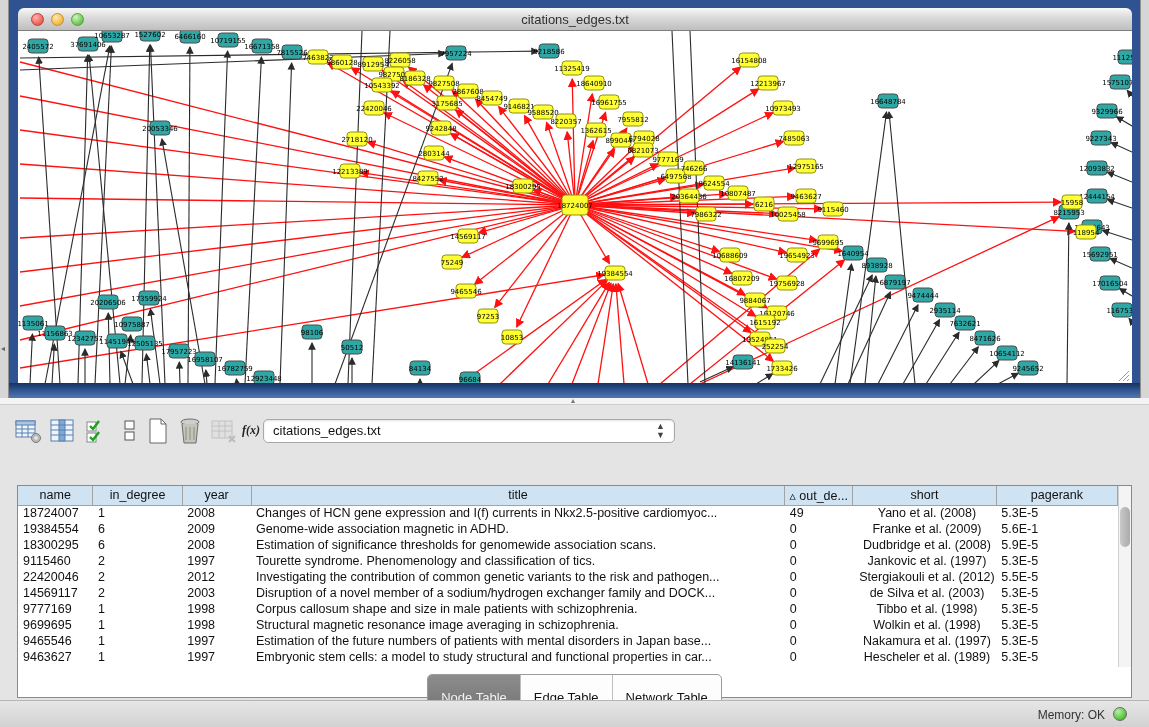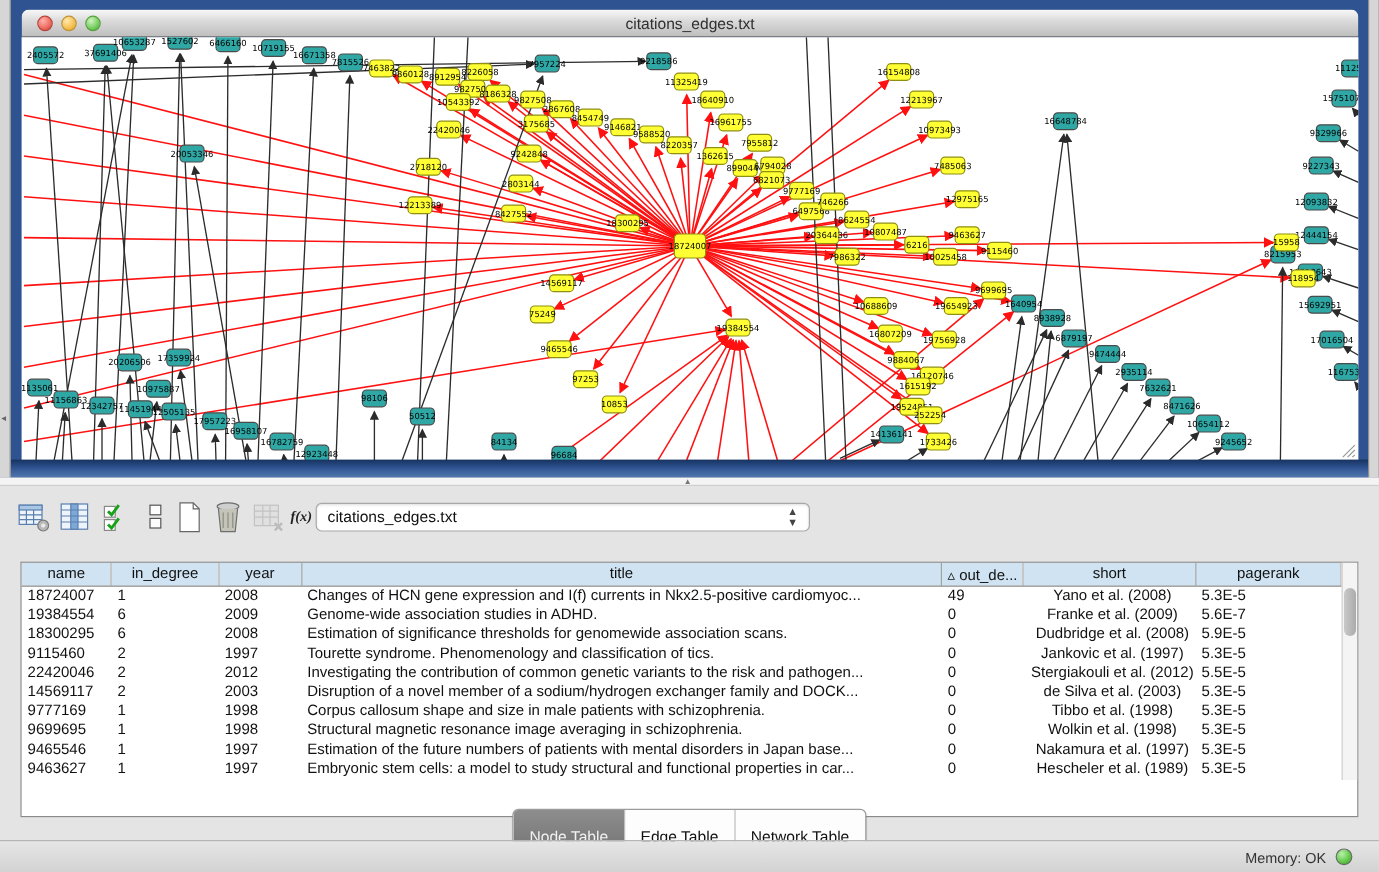--- a/index.html
+++ b/index.html
@@ -38,21 +38,21 @@
   #close-icon { position:absolute; right:16px; top:2px; font-size:15px; font-weight:bold; color:#222; cursor:pointer; }
 
   #toolbar { position:relative; height:52px; }
   .tool-btn { position:absolute; top:12px; width:28px; height:28px; cursor:pointer; }
   .tool-btn.disabled { opacity:.45; }
   #fx-icon { font-family:"Liberation Serif",serif; font-style:italic; font-weight:bold; font-size:12px; color:#222; padding-top:6px; }
   #table-chooser { position:absolute; left:263px; top:14px; width:412px; height:24px; background:#fff; border:1px solid #a8a8a8;
      border-radius:5px; box-shadow:inset 0 1px 2px rgba(0,0,0,.12); font-size:13px; color:#111; line-height:22px; padding-left:9px; cursor:pointer;}
   #chooser-arrows { position:absolute; right:9px; top:2px; font-size:9px; color:#444; line-height:9px; text-align:center; }
 
-  #table-frame { position:absolute; left:17px; top:63px; width:1115px; height:213px; background:#fff; border:1px solid #8a8a8a; }
+  #table-frame { position:absolute; left:17px; top:80px; width:1115px; height:213px; background:#fff; border:1px solid #8a8a8a; }
   #tbl { width:1100px; border-collapse:collapse; table-layout:fixed; font-size:12.5px; color:#111; }
   #tbl th { background:#cfe3f2; border:1px solid #a3a3a3; border-top:none; font-weight:normal; font-size:12.5px; height:19px; text-align:center; overflow:hidden; white-space:nowrap; }
   #tbl th:first-child { border-left:none; }
   #tbl td { height:16px; padding:0 0 0 5px; border:none; overflow:hidden; white-space:nowrap; text-overflow:clip; }
   #vscroll { position:absolute; right:0; top:0; width:13px; height:181px; background:#f4f4f4; border-left:1px solid #d0d0d0; }
   #vthumb { position:absolute; left:1px; top:21px; width:10px; height:40px; background:linear-gradient(90deg,#c9c9c9,#ababab); border-radius:5px; }
 
   #tab-bar { position:absolute; left:0; top:269px; width:1149px; text-align:center; }
   #seg-wrap { display:inline-block; border:1px solid #9c9c9c; border-radius:5px; overflow:hidden; background:#fdfdfd; box-shadow:0 1px 1px rgba(0,0,0,.15); }
   .seg { display:inline-block; font-size:13px; padding:15px 13px 4px; color:#111; cursor:pointer; border-right:1px solid #bdbdbd; }
@@ -769,24 +769,24 @@
             <td style="text-align: left;">2008</td>
             <td style="text-align: left;">Changes of HCN gene expression and I(f) currents in Nkx2.5-positive cardiomyoc...</td>
             <td style="text-align: left;">49</td>
             <td style="text-align: center;">Yano et al. (2008)</td>
             <td style="text-align: left;">5.3E-5</td>
           </tr>
           <tr>
             <td style="text-align: left;">19384554</td>
             <td style="text-align: left;">6</td>
             <td style="text-align: left;">2009</td>
-            <td style="text-align: left;">Genome-wide association studies in ADHD.</td>
+            <td style="text-align: left;">Genome-wide association magnetic in ADHD.</td>
             <td style="text-align: left;">0</td>
             <td style="text-align: center;">Franke et al. (2009)</td>
-            <td style="text-align: left;">5.6E-7</td>
+            <td style="text-align: left;">5.6E-1</td>
           </tr>
           <tr>
             <td style="text-align: left;">18300295</td>
             <td style="text-align: left;">6</td>
             <td style="text-align: left;">2008</td>
             <td style="text-align: left;">Estimation of significance thresholds for genomewide association scans.</td>
             <td style="text-align: left;">0</td>
             <td style="text-align: center;">Dudbridge et al. (2008)</td>
             <td style="text-align: left;">5.9E-5</td>
           </tr>

